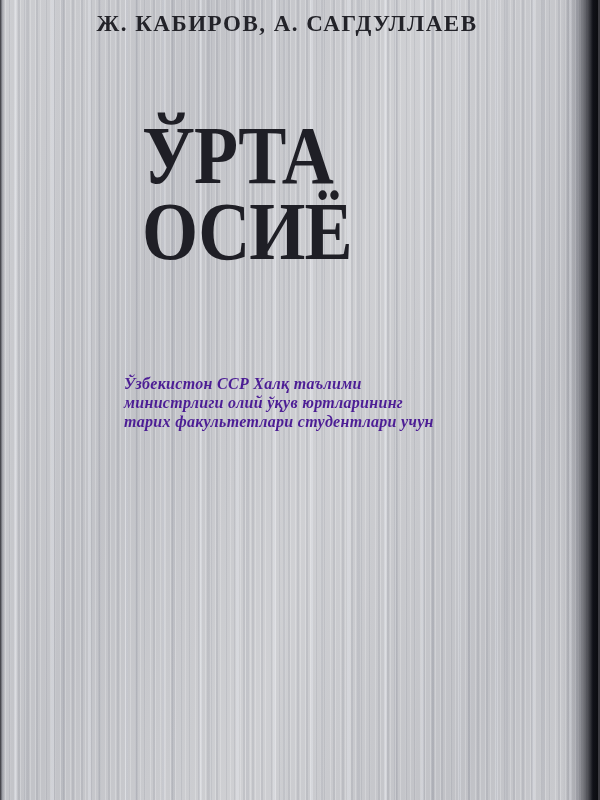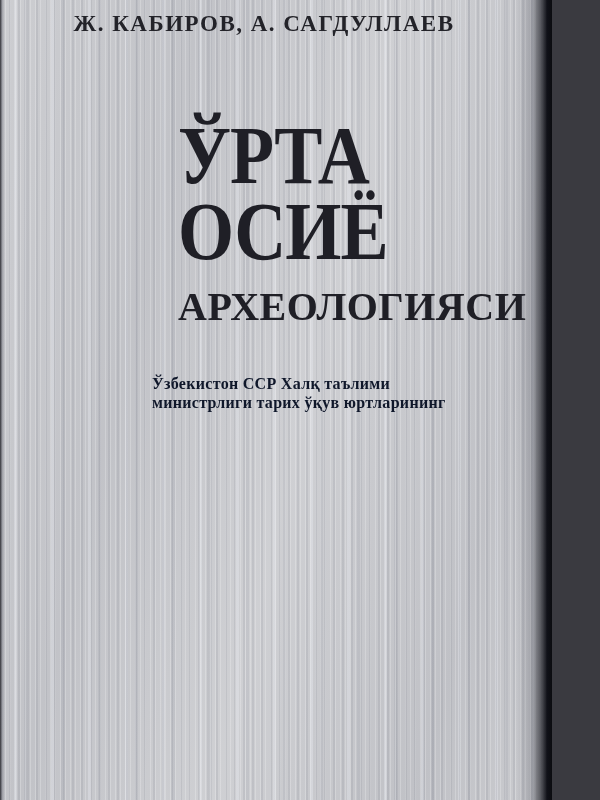--- a/index.html
+++ b/index.html
@@ -1,18 +1,18 @@
 <!DOCTYPE html>
 <html><head>
 <meta charset="utf-8">
 <style>
   html, body { margin: 0; padding: 0; background: #3a3a40; }
   .stage {
     position: relative;
-    width: 552px;
+    width: 598px;
     height: 800px;
     overflow: hidden;
     background: #c7c8cc;
     font-family: "Liberation Serif", "DejaVu Serif", serif;
   }
   
   .paper-texture {
     position: absolute;
     inset: 0;
     background:
@@ -49,48 +49,48 @@
     font-size: 23px;
     letter-spacing: 1.5px;
     color: #232329;
     white-space: nowrap;
   }
   .title-block {
     position: absolute;
     left: 142px;
     top: 118px;
     color: #1f1f26;
-    margin-left: 36px;
   }
   .title-main {
     font-size: 82px;
     line-height: 76px;
     font-weight: bold;
     letter-spacing: -1px;
     transform: scaleX(0.88);
     transform-origin: left top;
     white-space: nowrap;
   }
   .title-sub {
     margin-top: 17px;
     font-size: 40px;
     line-height: 40px;
     font-weight: bold;
     letter-spacing: 0.5px;
     white-space: nowrap;
   }
   .recommendation {
     position: absolute;
-    left: 152px;
+    left: 124px;
     top: 374px;
+    font-style: italic;
     font-weight: bold;
     font-size: 16px;
     line-height: 19px;
     letter-spacing: 0.3px;
-    color: #0f172a;
+    color: #4c1d95;
     white-space: nowrap;
   }
   .imprint {
     position: absolute;
     left: 129px;
     top: 778px;
     font-size: 14.5px;
     font-weight: bold;
     letter-spacing: 1.2px;
     color: #2a2a31;
@@ -122,25 +122,25 @@
 
 <div class="stage">
   <div class="paper-texture"></div>
 
   <div class="text-layer">
     <div class="authors">Ж. КАБИРОВ, А. САГДУЛЛАЕВ</div>
 
     <div class="title-block">
       <div class="title-main">ЎРТА</div>
       <div class="title-main">ОСИЁ</div>
-      <div class="title-sub">АРХЕОЛОГИЯСИ</div>
     </div>
 
     <div class="recommendation">
       <div class="rec-line">Ўзбекистон ССР Халқ таълими</div>
-      <div class="rec-line">министрлиги тарих ўқув юртларининг</div>
+      <div class="rec-line">министрлиги олий ўқув юртларининг</div>
+      <div class="rec-line">тарих факультетлари студентлари учун</div>
     </div>
 
   </div>
 
   <div class="edge-left"></div>
   <div class="edge-right"></div>
 </div>
 
 </body></html>

